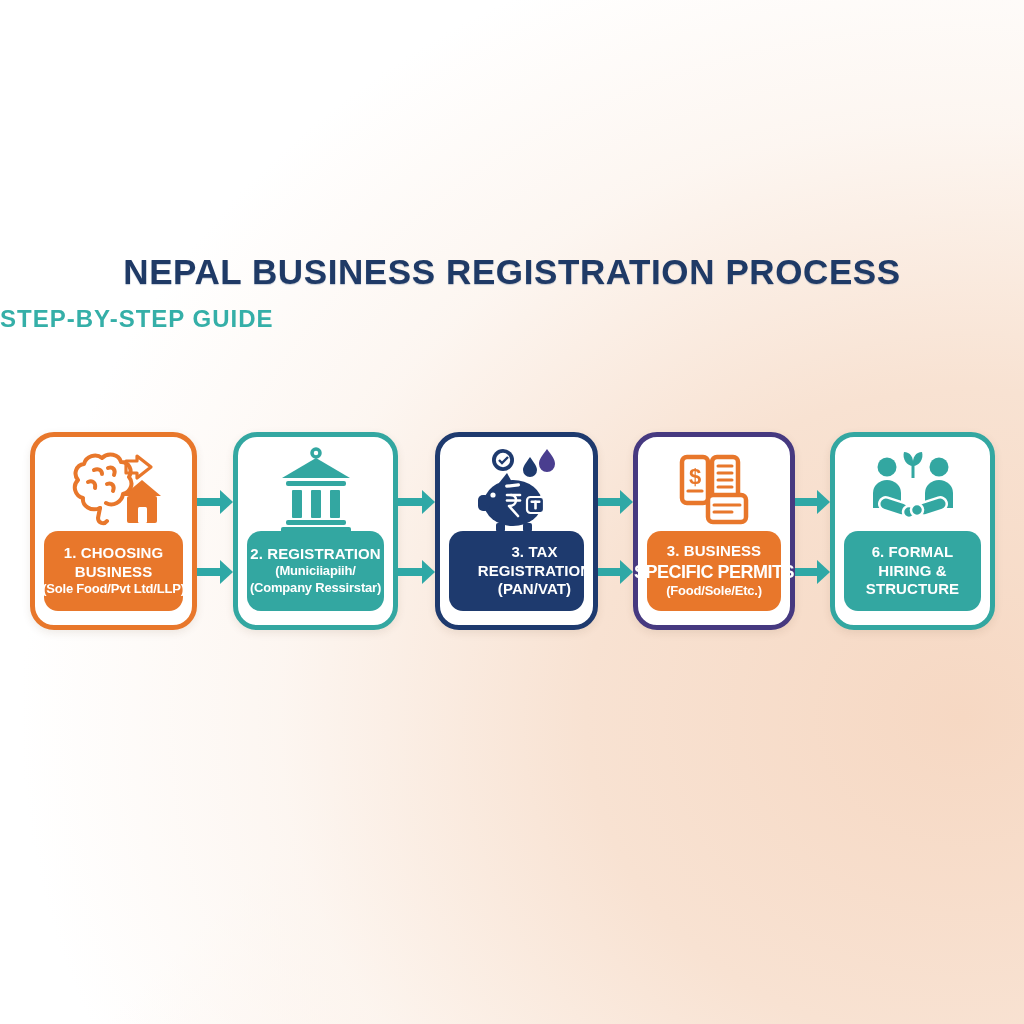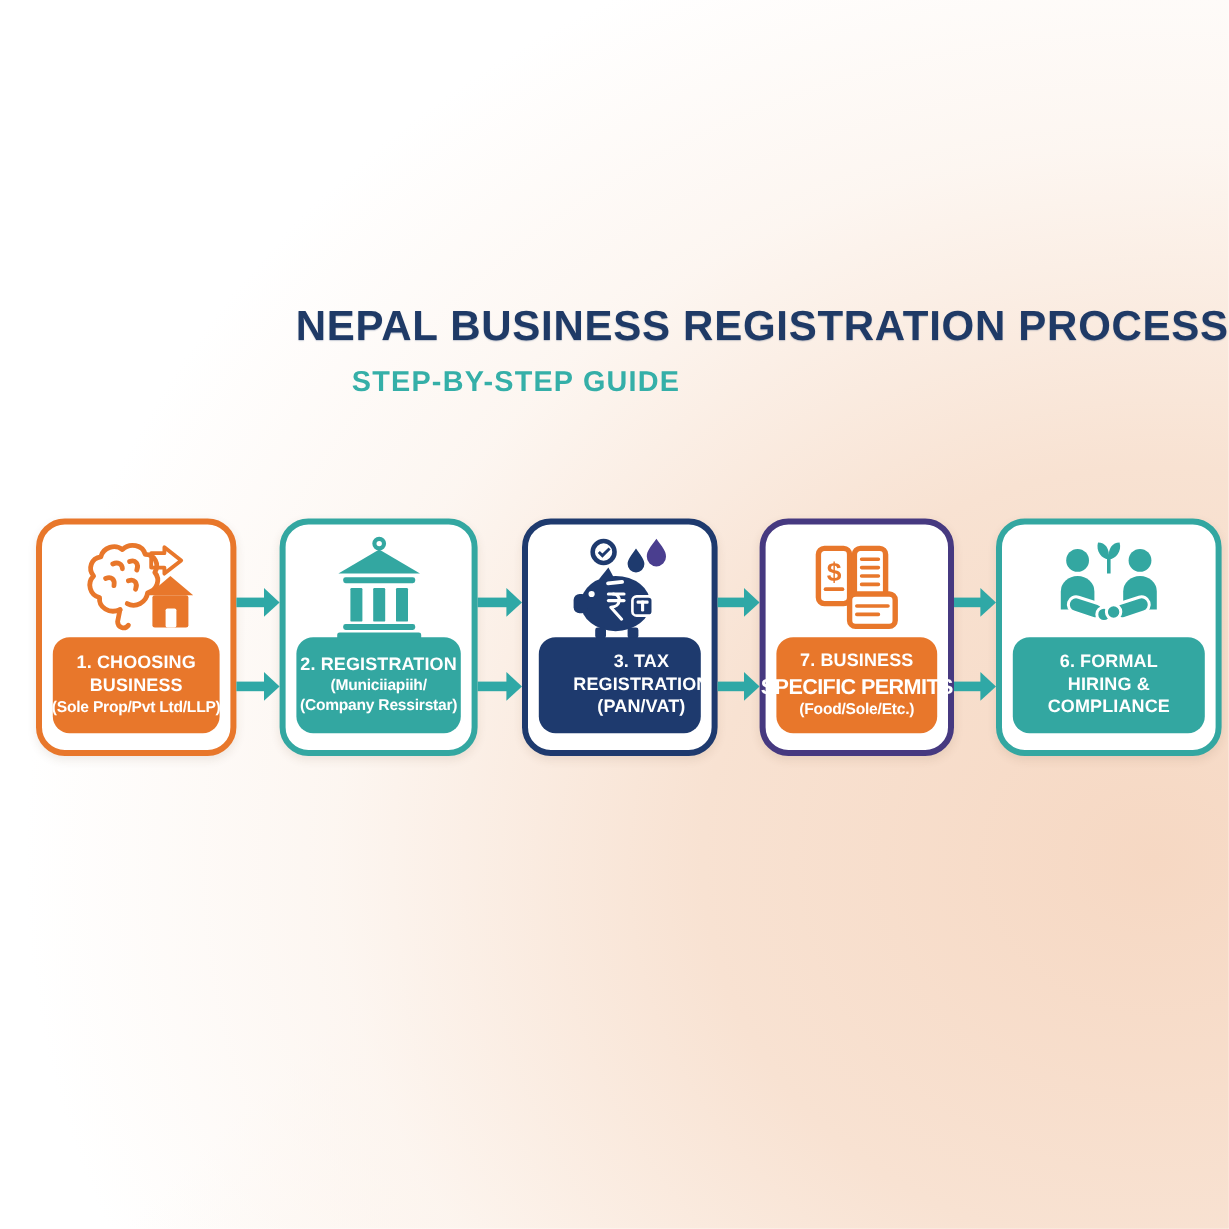--- a/index.html
+++ b/index.html
@@ -8,38 +8,38 @@
     font-family:"Liberation Sans",sans-serif;
     background:#ffffff;
   }
   .bg{
     position:absolute;inset:0;
     background:
       radial-gradient(115% 100% at 94% 70%, #f6d8c3 0%, #f8e2d2 32%, rgba(252,243,236,0.75) 58%, rgba(255,255,255,0) 80%),
       linear-gradient(135deg,#ffffff 0%,#ffffff 55%,#fdf4ec 80%,#f9e6d7 100%);
   }
   .title{
-    position:absolute;top:252px;left:0;width:1024px;text-align:right;
+    position:absolute;top:252px;left:0;width:1024px;text-align:center;
     font-size:35px;font-weight:bold;letter-spacing:0.6px;color:#1F3A66;
     text-shadow:0 1px 1px rgba(31,58,102,0.25);
   }
   .subtitle{
-    position:absolute;top:305px;left:0;width:860px;text-align:center;
+    position:absolute;top:305px;left:0;width:860px;text-align:left;
     font-size:24px;font-weight:bold;letter-spacing:1px;color:#35AFA8;
   }
   .step{
     position:absolute;top:432px;height:198px;background:#ffffff;
     border-radius:24px;box-sizing:border-box;
     box-shadow:0 3px 8px rgba(90,60,30,0.10);
   }
   .s1{left:30px;width:167px;border:5px solid #E8772B;}
   .s2{left:233px;width:165px;border:5px solid #33A7A1;padding-left:22px;}
   .s3{left:435px;width:163px;border:5px solid #1E3A6E;}
   .s4{left:633px;width:162px;border:5px solid #463980;}
-  .s5{left:830px;width:188px;border:5px solid #33A7A1;}
+  .s5{left:830px;width:165px;border:5px solid #33A7A1;}
   .icon-wrap{
     position:absolute;top:6px;left:0;right:0;height:94px;
     display:flex;align-items:center;justify-content:center;
   }
   .label{
     position:absolute;left:9px;right:9px;bottom:14px;height:80px;
     border-radius:14px;color:#ffffff;text-align:center;
     display:flex;flex-direction:column;align-items:center;justify-content:center;
     font-weight:bold;
   }
@@ -85,21 +85,21 @@
       <g fill="#E8772B">
         <polygon points="78,34 97,50 59,50"></polygon>
         <rect x="63" y="50" width="30" height="27" rx="2"></rect>
       </g>
       <rect x="74" y="61" width="9" height="16" rx="1.5" fill="#fff"></rect>
     </svg>
   </div>
   <div class="label l-orange">
     <div class="row-main">1. CHOOSING</div>
     <div class="row-main">BUSINESS</div>
-    <div class="row-small">(Sole Prop/Pvt Ltd/LLP)</div>
+    <div class="row-small">(Sole Food/Pvt Ltd/LLP)</div>
   </div>
 </div>
 
 <div class="step s2">
   <div class="icon-wrap">
     <svg width="92" height="90" viewBox="0 0 92 90">
       <g fill="#33A7A1">
         <polygon points="46,13 80,33 12,33"></polygon>
         <rect x="16" y="36" width="60" height="5" rx="2"></rect>
         <rect x="22" y="45" width="10" height="28" rx="1"></rect>
@@ -162,21 +162,21 @@
         <rect x="44" y="4" width="26" height="46" rx="5"></rect>
         <path d="M50 13 h14 M50 20 h14 M50 27 h14 M50 34 h14" stroke-width="3"></path>
         <path d="M20 38 h14" stroke-width="3.2"></path>
       </g>
       <text x="27" y="31" font-size="22" font-weight="bold" fill="#E8772B" text-anchor="middle" font-family="'Liberation Sans',sans-serif">$</text>
       <rect x="40" y="42" width="38" height="27" rx="5" fill="#fff" stroke="#E8772B" stroke-width="4.5"></rect>
       <path d="M46 52 h26 M46 59 h18" stroke="#E8772B" stroke-width="3" fill="none" stroke-linecap="round"></path>
     </svg>
   </div>
   <div class="label l-orange">
-    <div class="row-main">7. BUSINESS</div>
+    <div class="row-main">3. BUSINESS</div>
     <div class="row-main fit">SPECIFIC PERMITS</div>
     <div class="row-small">(Food/Sole/Etc.)</div>
   </div>
 </div>
 
 <div class="step s5">
   <div class="icon-wrap">
     <svg width="96" height="80" viewBox="0 0 96 80">
       <g fill="#33A7A1">
         <circle cx="22" cy="17" r="9.5"></circle>
@@ -191,21 +191,21 @@
         <rect x="14" y="50" width="30" height="13" rx="6.5" transform="rotate(18 29 56)"></rect>
         <rect x="52" y="50" width="30" height="13" rx="6.5" transform="rotate(-18 67 56)"></rect>
         <circle cx="44" cy="62" r="6"></circle>
         <circle cx="52" cy="60" r="6"></circle>
       </g>
     </svg>
   </div>
   <div class="label l-teal">
     <div class="row-main">6. FORMAL</div>
     <div class="row-main">HIRING &amp;</div>
-    <div class="row-main">COMPLIANCE</div>
+    <div class="row-main">STRUCTURE</div>
   </div>
 </div>
 
 <div class="arrow a1 t1">
     <div class="bar"></div>
     <div class="head"></div>
   </div>
 <div class="arrow a1 t2">
     <div class="bar"></div>
     <div class="head"></div>

